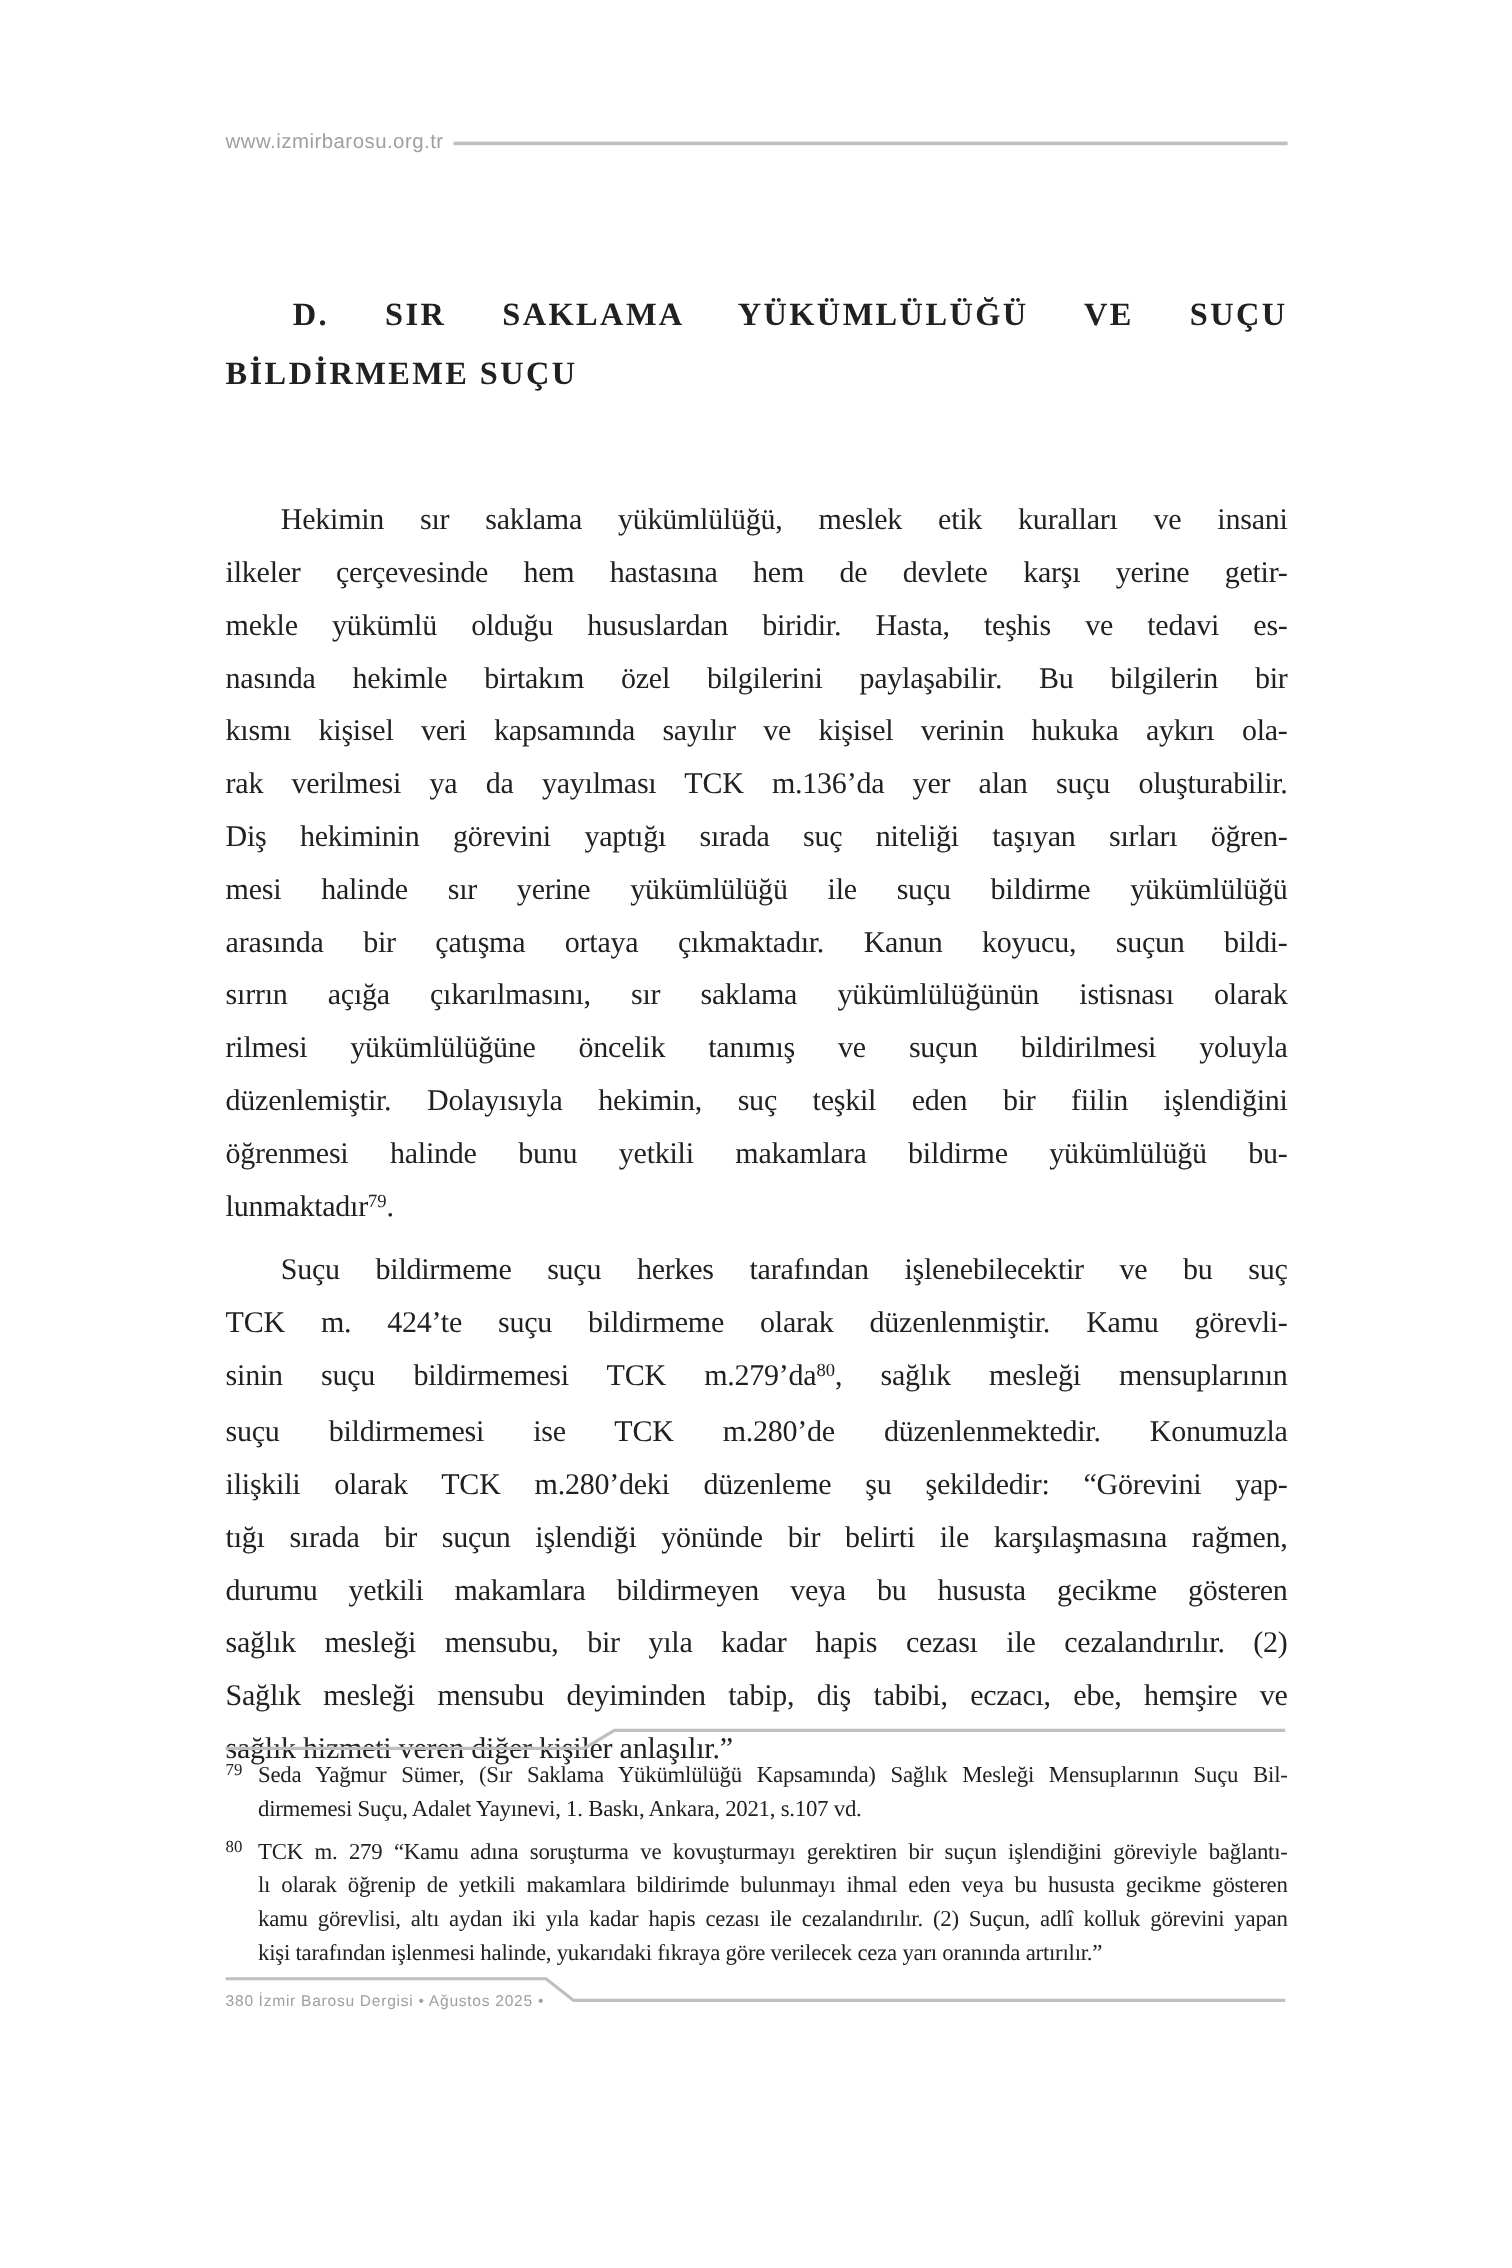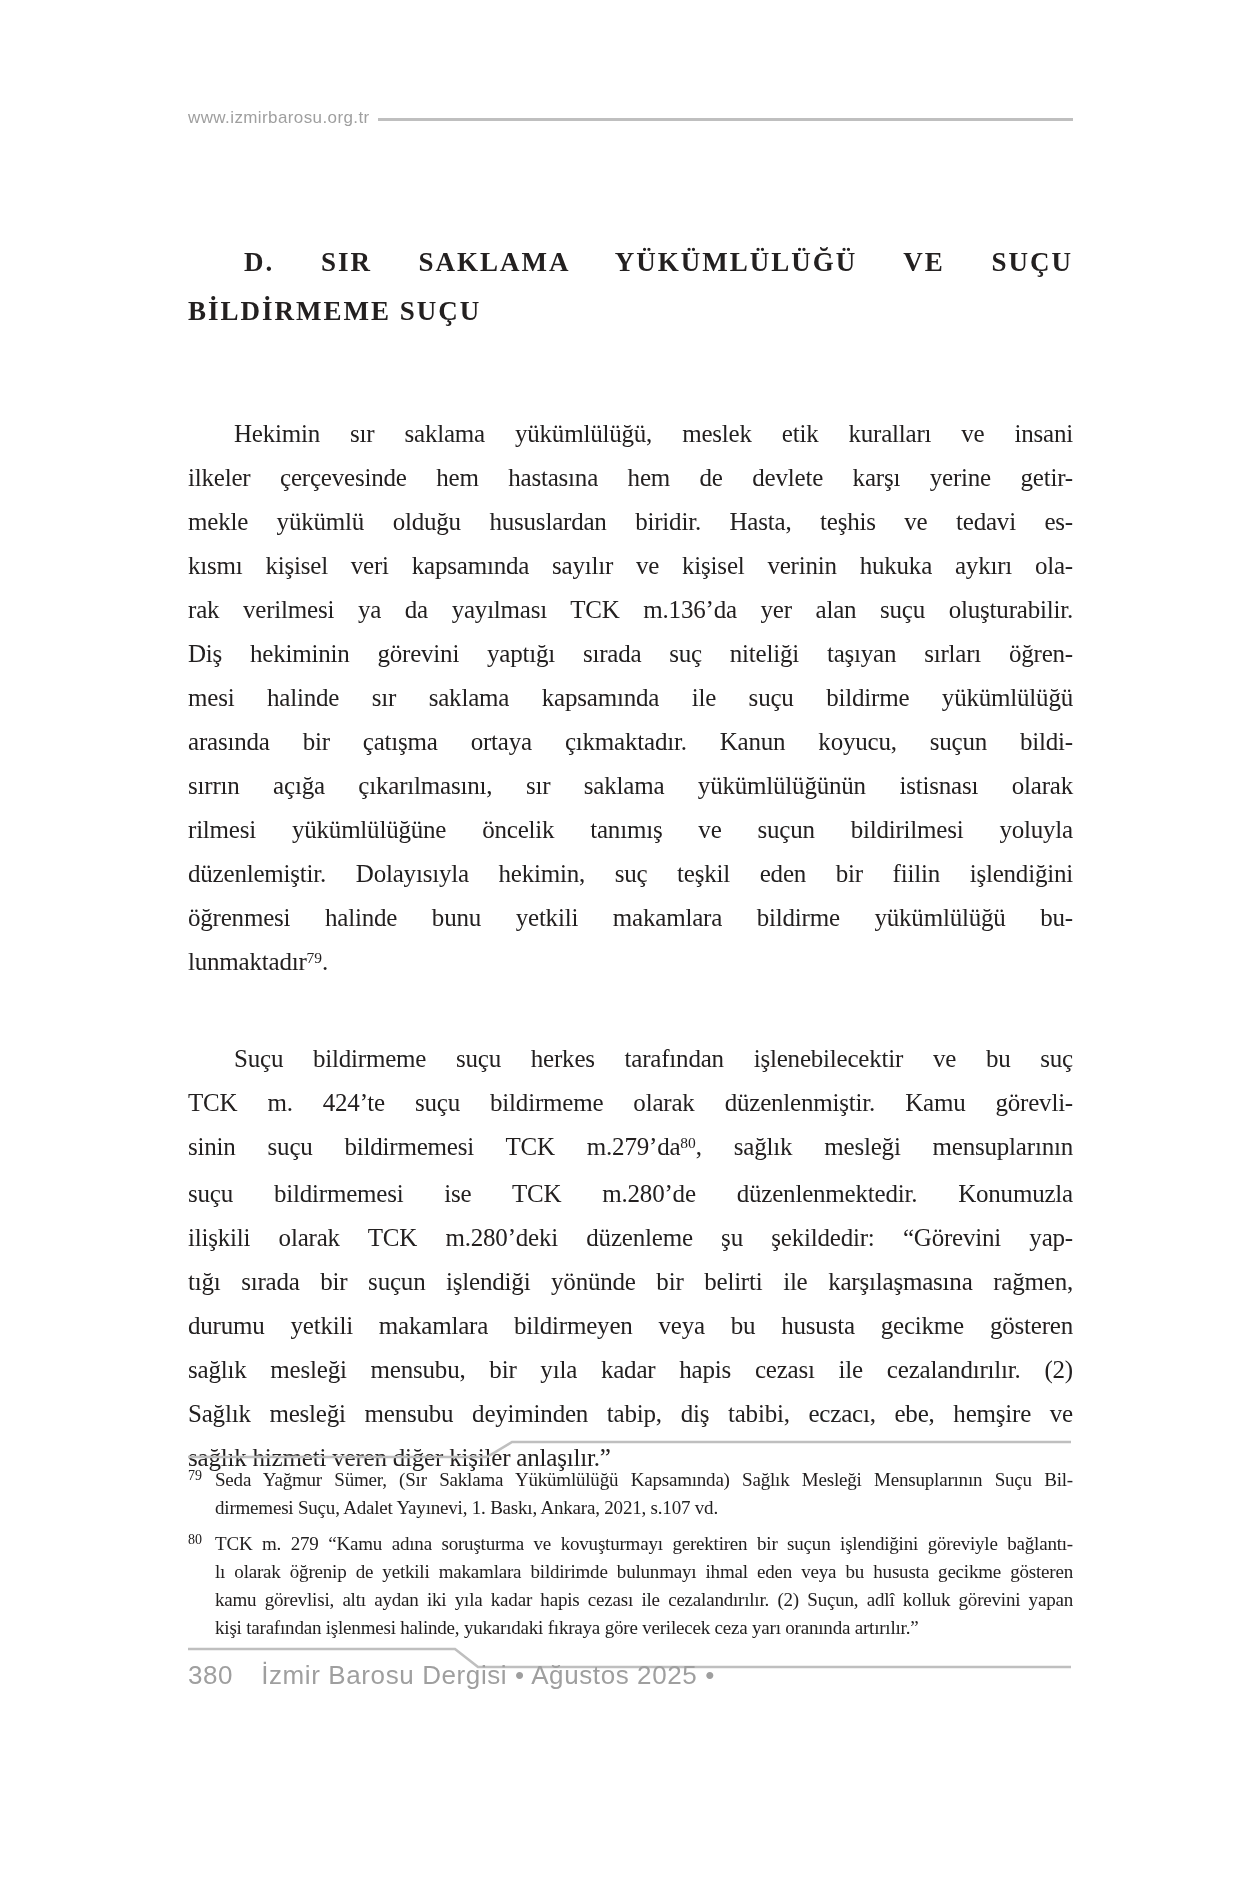--- a/index.html
+++ b/index.html
@@ -55,23 +55,23 @@
   .footnote{position:relative;padding-left:27px;}
   .footnote + .footnote{margin-top:8px;}
   .fn-num{
     position:absolute;left:0;top:-4px;
     font-size:14px;letter-spacing:0;
   }
   
   .page-footer{
     position:absolute;left:188px;top:1660px;width:885px;
     font-family:"Liberation Sans", sans-serif;
-    font-size:26px;letter-spacing:.6px;
+    font-size:13px;letter-spacing:.6px;
     color:var(--muted,#9f9f9f);
-    display:flex;align-items:baseline;gap:28px;
+    display:flex;align-items:baseline;gap:4px;
     white-space:nowrap;
   }
 </style>
 </head>
 <body>
 
 <div class="page">
 
   <header class="page-header">
     <span>www.izmirbarosu.org.tr</span>
@@ -80,24 +80,25 @@
 
   <h1 class="heading">
       <div class="tline ind"><span>D. SIR SAKLAMA YÜKÜMLÜLÜĞÜ VE SUÇU</span></div>
       <div class="tline last"><span>BİLDİRMEME SUÇU</span></div>
     </h1>
 
   <div class="para p1">
       <div class="tline ind"><span>Hekimin sır saklama yükümlülüğü, meslek etik kuralları ve insani</span></div>
       <div class="tline"><span>ilkeler çerçevesinde hem hastasına hem de devlete karşı yerine getir-</span></div>
       <div class="tline"><span>mekle yükümlü olduğu hususlardan biridir. Hasta, teşhis ve tedavi es-</span></div>
+      <div class="tline"><span>nasında hekimle birtakım özel bilgilerini paylaşabilir. Bu bilgilerin bir</span></div>
       <div class="tline"><span>kısmı kişisel veri kapsamında sayılır ve kişisel verinin hukuka aykırı ola-</span></div>
       <div class="tline"><span>rak verilmesi ya da yayılması TCK m.136’da yer alan suçu oluşturabilir.</span></div>
       <div class="tline"><span>Diş hekiminin görevini yaptığı sırada suç niteliği taşıyan sırları öğren-</span></div>
-      <div class="tline"><span>mesi halinde sır saklama kapsamında ile suçu bildirme yükümlülüğü</span></div>
+      <div class="tline"><span>mesi halinde sır yerine yükümlülüğü ile suçu bildirme yükümlülüğü</span></div>
       <div class="tline"><span>arasında bir çatışma ortaya çıkmaktadır. Kanun koyucu, suçun bildi-</span></div>
       <div class="tline"><span>sırrın açığa çıkarılmasını, sır saklama yükümlülüğünün istisnası olarak</span></div>
       <div class="tline"><span>rilmesi yükümlülüğüne öncelik tanımış ve suçun bildirilmesi yoluyla</span></div>
       <div class="tline"><span>düzenlemiştir. Dolayısıyla hekimin, suç teşkil eden bir fiilin işlendiğini</span></div>
       <div class="tline"><span>öğrenmesi halinde bunu yetkili makamlara bildirme yükümlülüğü bu-</span></div>
       <div class="tline last"><span>lunmaktadır</span><span class="sup">79</span><span>.</span></div>
     </div>
 
   <div class="para p2">
       <div class="tline ind"><span>Suçu bildirmeme suçu herkes tarafından işlenebilecektir ve bu suç</span></div>

